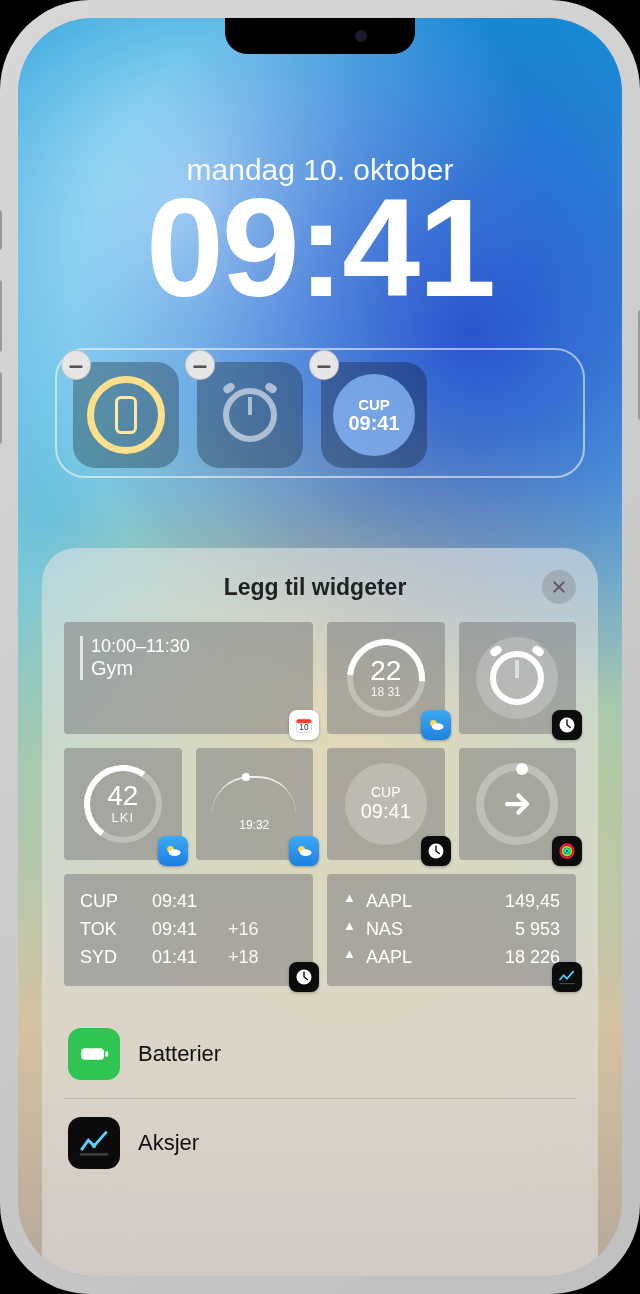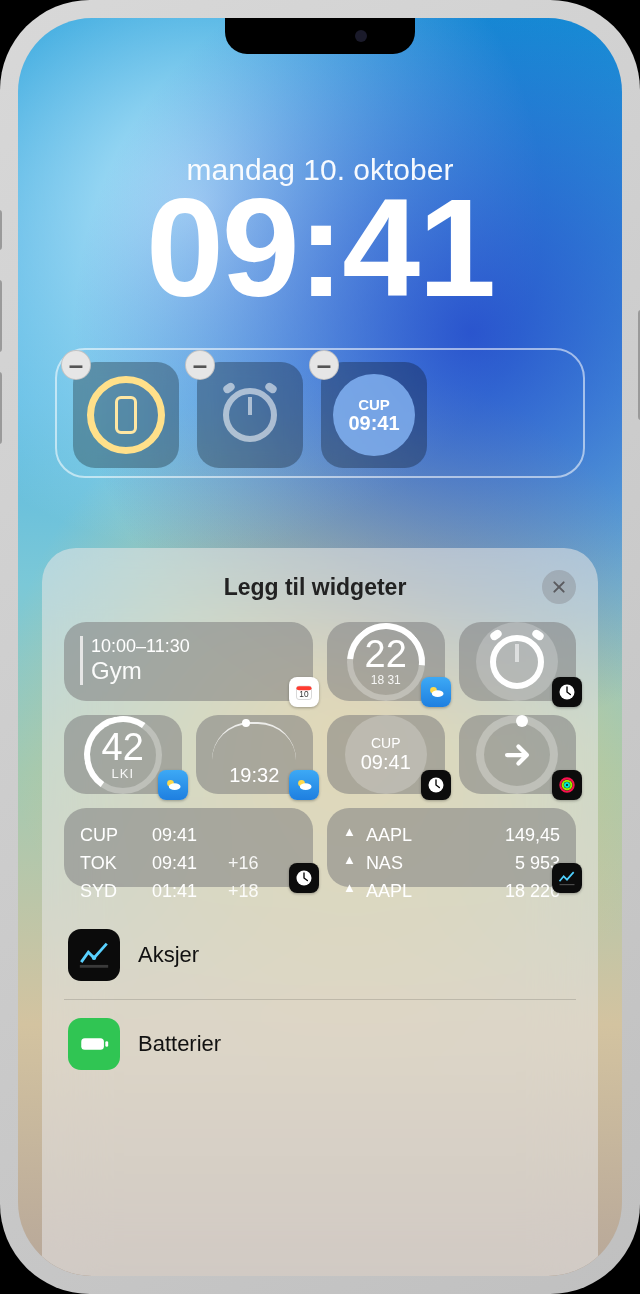--- a/index.html
+++ b/index.html
@@ -101,54 +101,54 @@
   }
   .panel-head { display:flex; align-items:center; gap:10px; margin-bottom:18px;}
   .panel-title { flex:1; text-align:center; font-size:23px; font-weight:600; color:#222; margin-left:34px;}
   .close-btn {
     width:34px;height:34px;border-radius:50%;background:rgba(130,130,135,.38);
     display:flex;align-items:center;justify-content:center;color:#5b5b5f;font-weight:700;font-size:18px;
   }
 
   .grid{display:grid;grid-template-columns:repeat(4,1fr);gap:14px;}
   .cell{
-    background:rgba(125,125,128,.55);border-radius:22px;position:relative;
+    background:rgba(125,125,128,.55);border-radius:4px;position:relative;
     color:#fff;display:flex;flex-direction:column;align-items:center;justify-content:center;
-    height:79px;
+    height:112px;
   }
   .cell.w2{grid-column:span 2;align-items:flex-start;padding:14px 16px;justify-content:flex-start;}
   .app-badge{
     position:absolute;right:-6px;bottom:-6px;width:30px;height:30px;border-radius:8px;
     display:flex;align-items:center;justify-content:center;font-size:18px;
     box-shadow:0 1px 3px rgba(0,0,0,.3);
   }
   .badge-cal{background:#fff;}
   .badge-weather{background:linear-gradient(180deg,#3da9f5,#1e7fe0);}
   .badge-clock{background:#0c0c0c;}
   .badge-fitness{background:#0c0c0c;}
   .badge-stocks{background:#0c0c0c;}
 
   .ev-left{border-left:3px solid #e6e6e6;padding-left:8px;}
   .ev-time{font-size:18px;font-weight:500}
-  .ev-title{font-size:24px;opacity:.95}
+  .ev-title{font-size:20px;opacity:.95}
 
   .gauge{
     width:78px;height:78px;border-radius:50%;position:relative;
     display:flex;flex-direction:column;align-items:center;justify-content:center;
   }
   .gauge .arc{position:absolute;inset:0;border:6px solid rgba(255,255,255,.28);border-radius:50%;}
   .gauge .arc2{position:absolute;inset:0;border:6px solid transparent;border-top-color:#fff;border-right-color:#fff;border-radius:50%;transform:rotate(-40deg);}
-  .gauge .big{font-size:38px;font-weight:500;line-height:1}
+  .gauge .big{font-size:28px;font-weight:500;line-height:1}
   .gauge .sub{font-size:12px;opacity:.9;line-height:1.2}
   .gauge .sub2{font-size:13px;opacity:.9;line-height:1.2;letter-spacing:1px}
 
   .sun-line{display:flex;flex-direction:column;align-items:center;justify-content:center}
   .sun-arc{width:84px;height:38px;border-top:2px solid rgba(255,255,255,.8);border-radius:60px 60px 0 0;position:relative}
   .sun-dot{position:absolute;top:-5px;left:30px;width:8px;height:8px;background:#fff;border-radius:50%}
-  .sun-time{font-size:20px;margin-top:4px}
+  .sun-time{font-size:12px;margin-top:4px}
 
   .filledcirc{width:82px;height:82px;border-radius:50%;background:rgba(255,255,255,.22);display:flex;flex-direction:column;align-items:center;justify-content:center}
   .filledcirc .lab{font-size:14px;line-height:1}
   .filledcirc .val{font-size:20px;line-height:1.2}
 
   .arrow-circ{width:82px;height:82px;border-radius:50%;border:8px solid rgba(255,255,255,.28);display:flex;align-items:center;justify-content:center;position:relative}
   .arrow-circ::after{content:"";position:absolute;top:-8px;right:22px;width:12px;height:12px;background:#fff;border-radius:50%}
   .arrow-circ svg{width:34px;height:34px}
 
   .tbl{width:100%;font-size:18px;font-weight:500;}
@@ -366,34 +366,34 @@
             <svg viewBox="0 0 24 24">
                 <polyline points="3,16 8,10 12,14 20,5" fill="none" stroke="#4fd1ff" stroke-width="2"></polyline>
                 <polyline points="3,20 21,20" stroke="#666" stroke-width="1"></polyline>
               </svg>
           </div>
         </div>
       </div>
 
       <div class="applist">
         <div class="item">
+          <div class="app-icon ic-batt">
+            <svg viewBox="0 0 24 24" width="34" height="34">
+                <rect x="3" y="8" width="16" height="8" rx="2.5" fill="#fff"></rect>
+                <rect x="20" y="10" width="2" height="4" rx="1" fill="#fff"></rect>
+              </svg>
+          </div>
+          <div class="app-label">Batterier</div>
+        </div>
+        <div class="item">
           <div class="app-icon ic-stocks">
             <svg viewBox="0 0 24 24" width="34" height="34">
                 <polyline points="3,17 8,10 12,14 21,4" fill="none" stroke="#59d1ff" stroke-width="2"></polyline>
                 <circle cx="12" cy="14" r="1.6" fill="#59d1ff"></circle>
                 <rect x="2" y="19" width="20" height="2" fill="#3a3a3a"></rect>
               </svg>
           </div>
           <div class="app-label">Aksjer</div>
         </div>
-        <div class="item">
-          <div class="app-icon ic-batt">
-            <svg viewBox="0 0 24 24" width="34" height="34">
-                <rect x="3" y="8" width="16" height="8" rx="2.5" fill="#fff"></rect>
-                <rect x="20" y="10" width="2" height="4" rx="1" fill="#fff"></rect>
-              </svg>
-          </div>
-          <div class="app-label">Batterier</div>
-        </div>
       </div>
     </div>
   </div>
 </div>
 
 </body></html>

